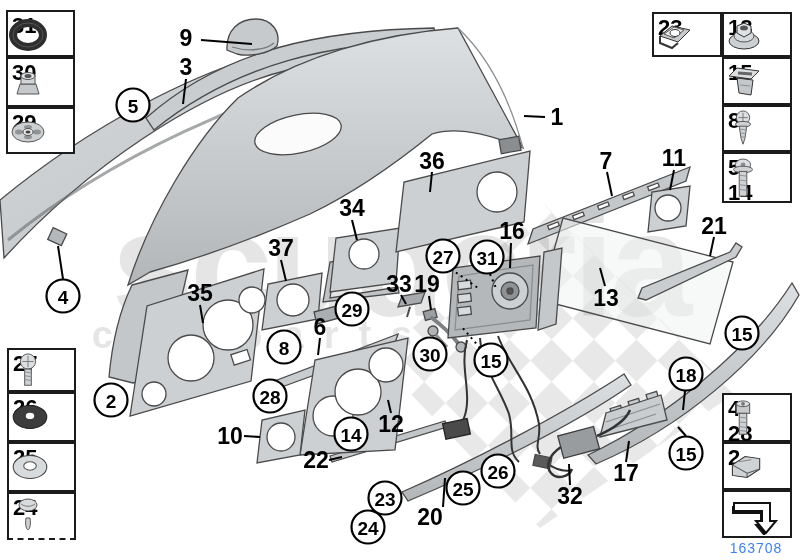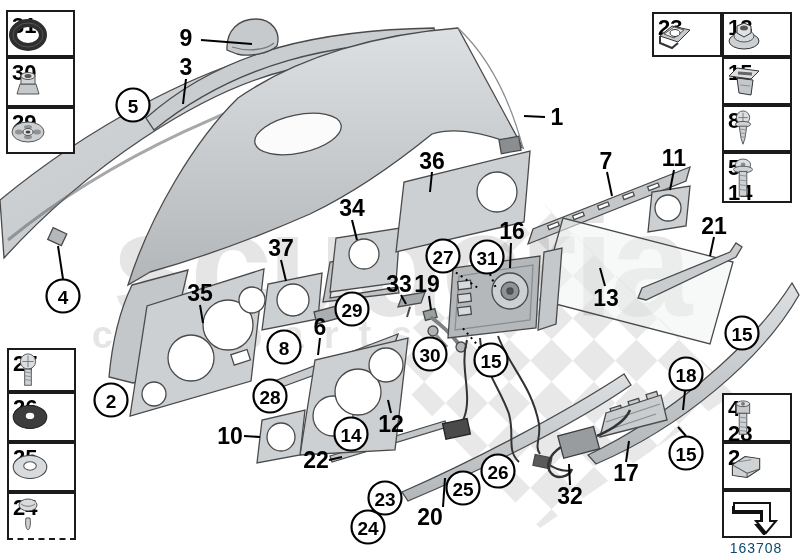--- a/index.html
+++ b/index.html
@@ -7,21 +7,21 @@
          font-family:"Liberation Sans",sans-serif;}
   .stage svg{position:absolute;left:0;top:0;}
   .legend-box{position:absolute;border:2px solid #1b1b1b;background:#fff;box-sizing:border-box;
               display:flex;align-items:flex-start;}
   .legend-box.dashed-bottom{border-bottom:2px dashed #1b1b1b;}
   .box-num{font-weight:bold;font-size:22px;line-height:1;padding:3px 0 0 4px;color:#000;}
   .box-nums{display:flex;flex-direction:column;gap:3px;padding:3px 0 0 4px;}
   .box-nums .box-num{padding:0;}
   .box-icon{margin-left:auto;margin-top:2px;flex:0 0 auto;}
   #plate-number{position:absolute;left:712px;top:540px;width:88px;text-align:center;
-                font-size:14px;color:#0c4a6e;letter-spacing:1px;}
+                font-size:14px;color:#3b82f6;letter-spacing:1px;}
   .lbl{font-family:"Liberation Sans",sans-serif;font-weight:bold;font-size:23px;fill:#000;}
   .clbl{font-family:"Liberation Sans",sans-serif;font-weight:bold;font-size:19px;fill:#000;}
   .wm1{font-family:"Liberation Sans",sans-serif;font-weight:bold;font-size:148px;
        fill:rgba(40,40,40,0.12);letter-spacing:-4px;}
   .wm2{font-family:"Liberation Sans",sans-serif;font-weight:bold;font-size:38px;
        fill:rgba(40,40,40,0.12);letter-spacing:20px;}
 </style>
 </head>
 <body>
 

